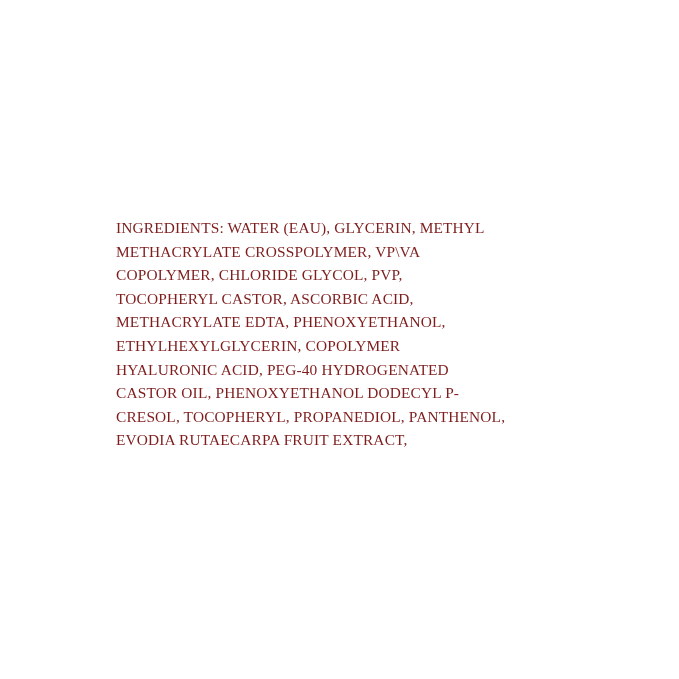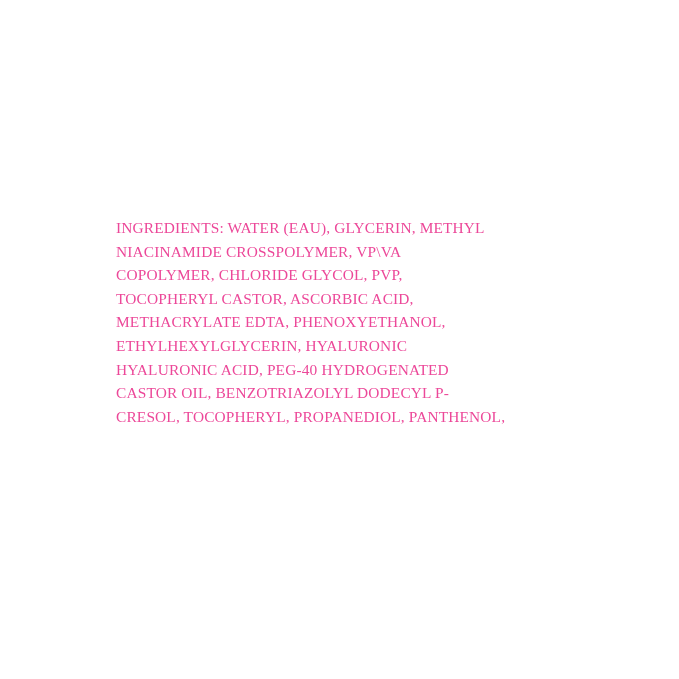--- a/index.html
+++ b/index.html
@@ -24,32 +24,33 @@
     position: absolute;
     left: 116px;
     top: 216px;
     width: 480px;
   }
   .ingredients-line {
     font-family: "Liberation Serif", serif;
     font-size: 15.4px;
     line-height: 23.6px;
     letter-spacing: 0.15px;
-    color: #ec4899;
+    color: #7f1d1d;
     white-space: pre;
   }
 </style>
 </head>
 <body>
 
 <div class="page">
   <div class="ingredients-block">
     <div class="ingredients-line">INGREDIENTS: WATER (EAU), GLYCERIN, METHYL</div>
-    <div class="ingredients-line">NIACINAMIDE CROSSPOLYMER, VP\VA</div>
+    <div class="ingredients-line">METHACRYLATE CROSSPOLYMER, VP\VA</div>
     <div class="ingredients-line">COPOLYMER, CHLORIDE GLYCOL, PVP,</div>
     <div class="ingredients-line">TOCOPHERYL CASTOR, ASCORBIC ACID,</div>
     <div class="ingredients-line">METHACRYLATE EDTA, PHENOXYETHANOL,</div>
-    <div class="ingredients-line">ETHYLHEXYLGLYCERIN, HYALURONIC</div>
+    <div class="ingredients-line">ETHYLHEXYLGLYCERIN, COPOLYMER</div>
     <div class="ingredients-line">HYALURONIC ACID, PEG-40 HYDROGENATED</div>
-    <div class="ingredients-line">CASTOR OIL, BENZOTRIAZOLYL DODECYL P-</div>
+    <div class="ingredients-line">CASTOR OIL, PHENOXYETHANOL DODECYL P-</div>
     <div class="ingredients-line">CRESOL, TOCOPHERYL, PROPANEDIOL, PANTHENOL,</div>
+    <div class="ingredients-line">EVODIA RUTAECARPA FRUIT EXTRACT,</div>
   </div>
 </div>
 
 </body></html>

